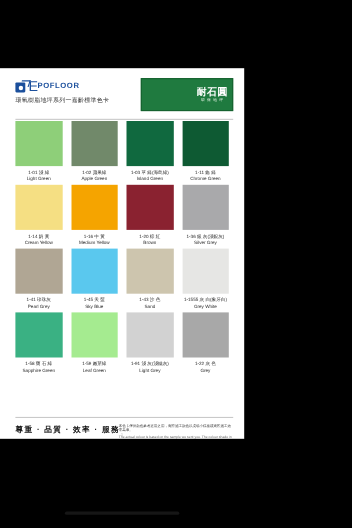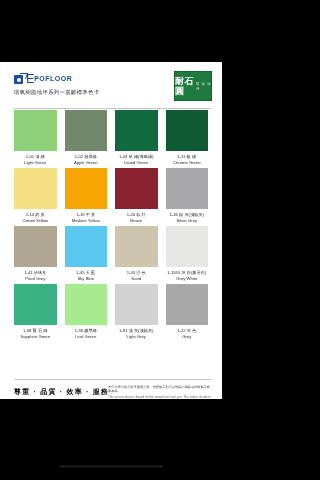--- a/index.html
+++ b/index.html
@@ -17,21 +17,21 @@
   .brand{position:absolute;left:14px;top:11px;display:flex;align-items:flex-start;}
   .brand-mark{width:11px;height:11px;margin-top:1px;margin-right:1px;position:relative;}
   .brand-mark .sq{position:absolute;left:0;top:1px;width:9px;height:9px;background:#1b4f9c;border-radius:1px;}
   .brand-mark .dot{position:absolute;left:2.5px;top:3.5px;width:4px;height:4px;background:#ffffff;border-radius:50%;}
   .brand-mark .swoosh{position:absolute;left:5px;top:-1px;width:7px;height:5px;border-top:1.5px solid #1b4f9c;border-right:1.5px solid #1b4f9c;transform:skewX(-18deg);}
   .brand-e{font-size:13px;line-height:11px;font-weight:400;color:#1b4f9c;letter-spacing:-.5px;}
   .brand-word{font-size:7px;line-height:11px;font-weight:700;color:#1b4f9c;letter-spacing:.5px;align-self:flex-end;padding-bottom:1px;}
   .subtitle{position:absolute;left:14px;top:27px;font-size:5.4px;line-height:7px;color:#333;letter-spacing:.3px;white-space:nowrap;}
 
   .badge{position:absolute;right:10px;top:9px;width:36px;height:28px;background:#1f7a3f;border:1px solid #15622f;
-         display:flex;flex-direction:row;align-items:center;justify-content:center;}
+         display:flex;flex-direction:column;align-items:center;justify-content:center;padding-left:46px;}
   .badge-cn{font-size:9px;line-height:10px;color:#fff;font-family:"Liberation Serif","DejaVu Serif",serif;font-weight:700;letter-spacing:.5px;}
   .badge-sub{font-size:3.4px;line-height:5px;color:#dff0df;letter-spacing:.6px;margin-top:1px;}
 
   .rule{position:absolute;left:14px;right:10px;top:46px;height:1px;background:#c9c9c9;}
 
   
   .grid{position:absolute;left:0;top:48px;right:0;}
   .row{display:flex;padding:0 10px;margin-bottom:3px;}
   .cell{width:25%;padding:0 4px;box-sizing:border-box;}
   .chip{height:41px;width:100%;}

